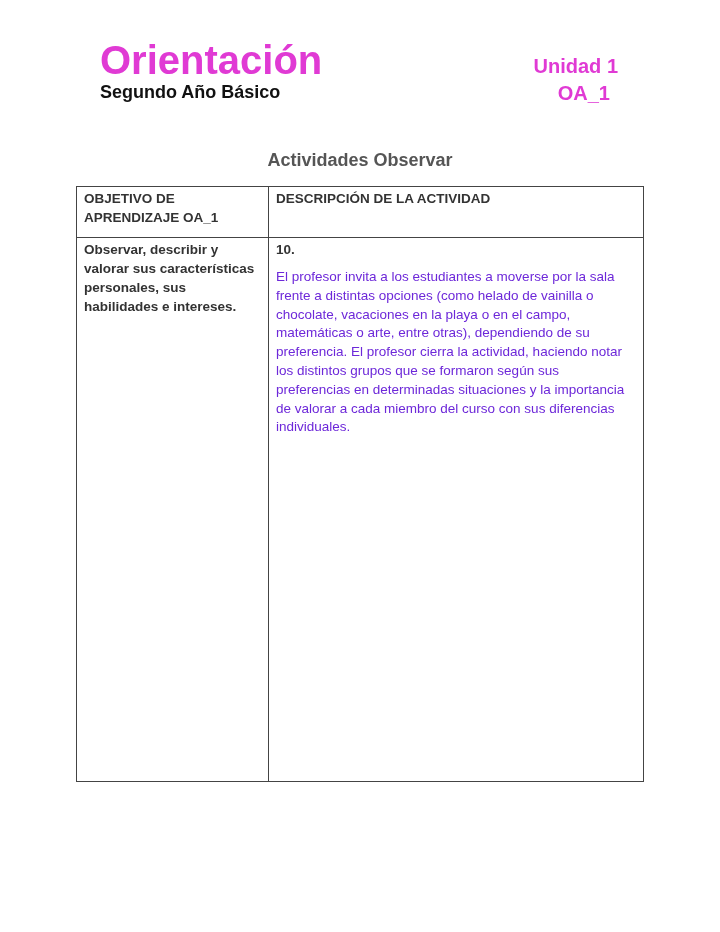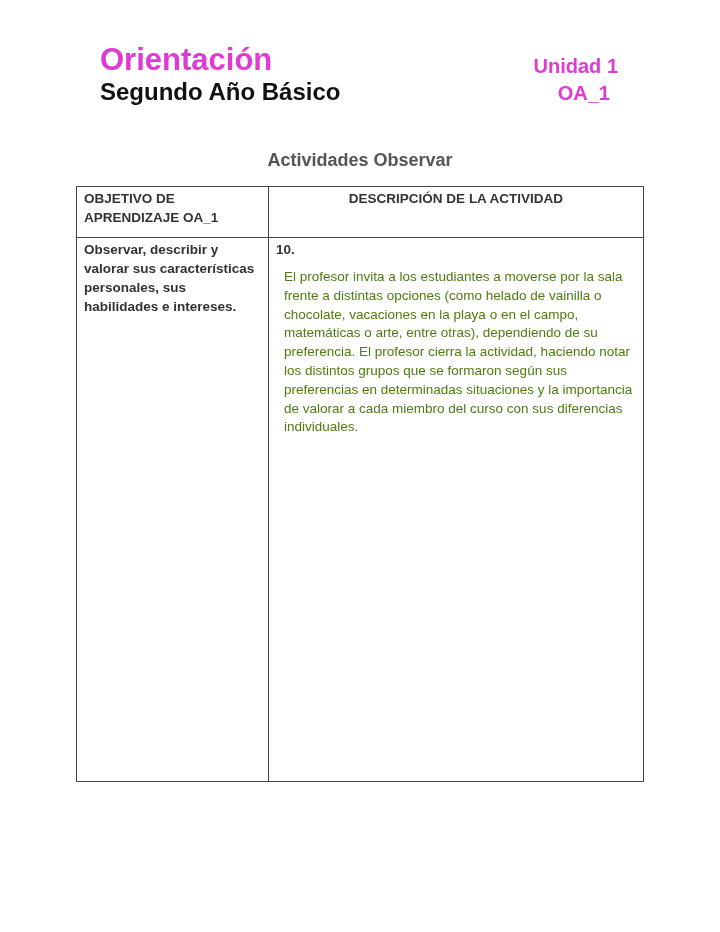--- a/index.html
+++ b/index.html
@@ -1,37 +1,37 @@
 <!DOCTYPE html>
 <html><head>
 <meta charset="utf-8">
 <style>
   html, body { margin: 0; padding: 0; background: #ffffff; }
   body { width: 720px; height: 932px; position: relative; overflow: hidden;
          font-family: "Liberation Sans", sans-serif; }
-  .title { position: absolute; left: 100px; top: 42px; font-size: 31px; font-weight: bold;
+  .title { position: absolute; left: 100px; top: 42px; font-size: 40px; font-weight: bold;
            color: #e03ad4; line-height: 36px; }
-  .subtitle { position: absolute; left: 100px; top: 80px; font-size: 24px; font-weight: bold;
+  .subtitle { position: absolute; left: 100px; top: 80px; font-size: 18px; font-weight: bold;
               color: #111; line-height: 24px; }
   .unit { position: absolute; right: 102px; top: 54px; font-size: 20px; font-weight: bold;
           color: #e03ad4; line-height: 24px; text-align: right; }
   .oa { position: absolute; right: 110px; top: 81px; font-size: 20px; font-weight: bold;
         color: #e03ad4; line-height: 24px; text-align: left; }
   .section-title { position: absolute; left: 0; width: 720px; top: 149px; text-align: center;
                    font-size: 18px; font-weight: bold; color: #555; line-height: 22px; }
   table { position: absolute; left: 76px; top: 186px; width: 568px; border-collapse: collapse;
           font-size: 13.5px; color: #333; }
   td { border: 1.5px solid #444; vertical-align: top; padding: 2px 7px; }
   .col1 { width: 177px; }
   .hdr-row td { height: 46px; font-weight: bold; line-height: 19px; }
-  .hdr2 { text-align: center; }
+  .hdr2 { }
   .body-row td { height: 539px; line-height: 19px; }
   .obj { font-weight: bold; }
   .num { font-weight: bold; margin-bottom: 9px; }
-  .desc { color: #4d7c0f; line-height: 18.8px; margin-left: 8px; }
+  .desc { color: #6d28d9; line-height: 18.8px; }
 </style>
 </head>
 <body>
 
 <div class="title">Orientación</div>
 <div class="subtitle">Segundo Año Básico</div>
 <div class="unit">Unidad 1</div>
 <div class="oa">OA_1</div>
 
 <div class="section-title">Actividades Observar</div>

